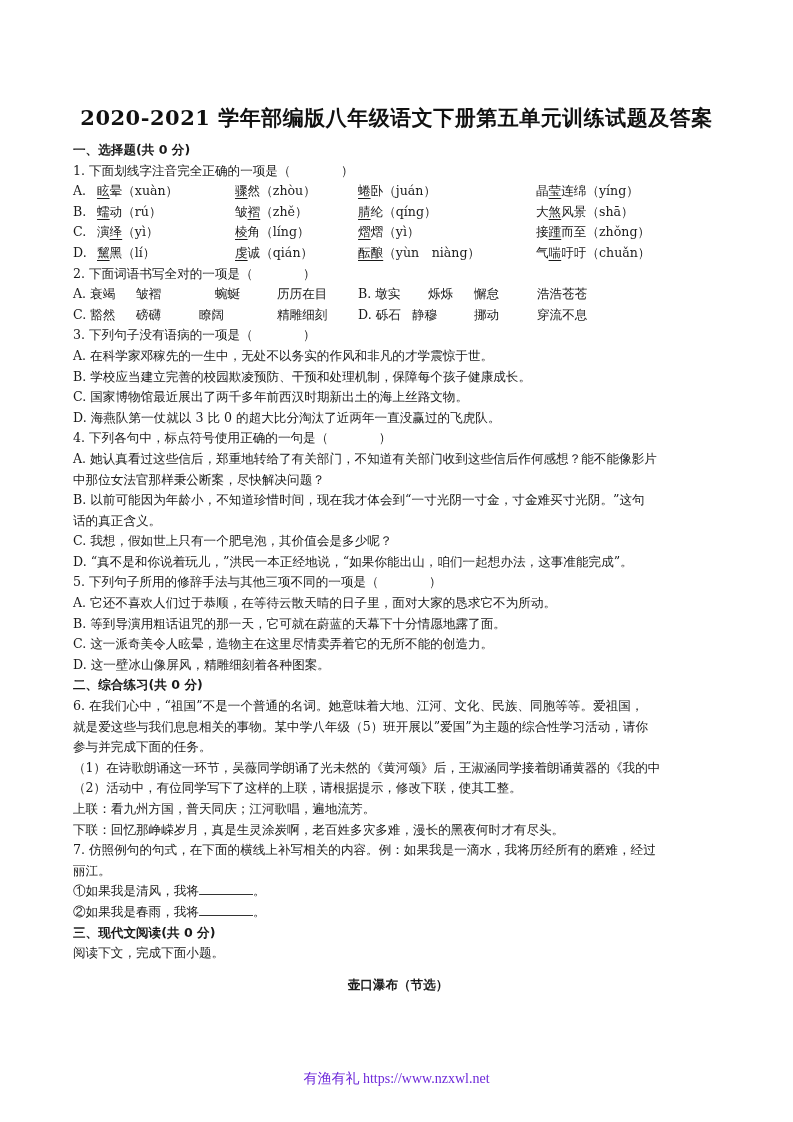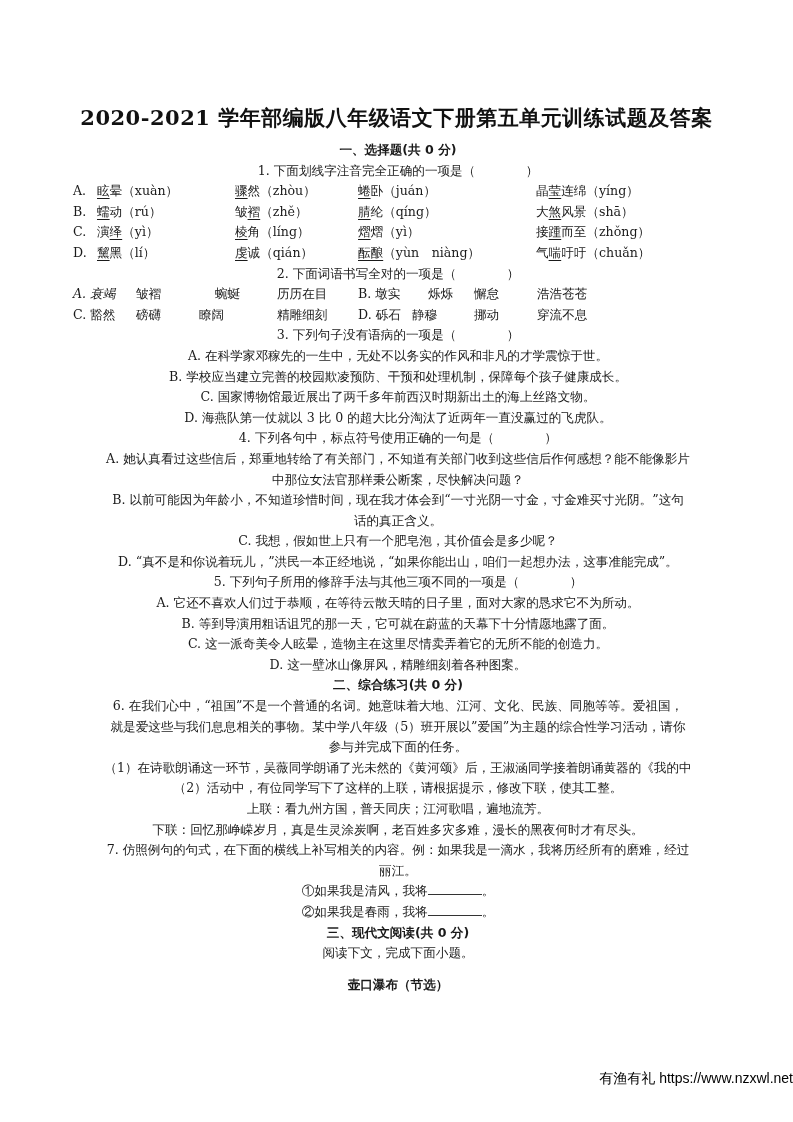--- a/index.html
+++ b/index.html
@@ -2,28 +2,28 @@
 <html><head>
 <meta charset="utf-8">
 <style>
   html, body { margin: 0; padding: 0; background: #ffffff; }
   body { width: 793px; height: 1122px; position: relative; overflow: hidden;
          font-family: "DejaVu Serif", "Liberation Serif", serif; color: #1a1a1a; }
   .page { position: absolute; left: 0; top: 0; width: 669px; height: 1122px; }
   .title { position: absolute; top: 104px; left: 0; width: 793px; text-align: center;
            font-size: 21px; font-weight: bold; letter-spacing: 0.5px; color: #111; }
   .content { position: absolute; left: 73px; top: 140px; width: 650px; font-size: 12.6px; line-height: 20.6px; }
-  .line { white-space: nowrap; height: 20.6px; text-align: center; }
+  .line { white-space: nowrap; height: 20.6px; }
   .sec { font-weight: bold; font-family: "DejaVu Sans", "Liberation Sans", sans-serif; font-size: 12.6px; }
   .u { text-decoration: underline; text-underline-offset: 3px; }
   .row { position: relative; height: 20.6px; white-space: nowrap; }
   .row span.c { position: absolute; top: 0; }
   .center { text-align: center; }
-  .footer { position: absolute; top: 1070px; left: 0; width: 793px; text-align: right;
-            font-family: Liberation Sans, sans-serif; font-size: 14px; color: #000000; }
+  .footer { position: absolute; top: 1070px; left: 0; width: 793px; text-align: center;
+            font-family: Liberation Serif, serif; font-size: 14px; color: #6d28d9; }
   .blank { display: inline-block; width: 54px; border-bottom: 1px solid #333; height: 13px; vertical-align: baseline; }
 </style>
 </head>
 <body>
 
 <div class="page">
   <div class="title">2020-2021 学年部编版八年级语文下册第五单元训练试题及答案</div>
 
   <div class="content">
 
@@ -57,21 +57,21 @@
           <span class="c" style="left: 24px;"><span class="u">黧</span><span>黑（lí）</span></span>
           <span class="c" style="left: 162px;"><span class="u">虔</span><span>诚（qián）</span></span>
           <span class="c" style="left: 285px;"><span class="u">酝酿</span><span>（yùn　niàng）</span></span>
           <span class="c" style="left: 463px;"><span>气</span><span class="u">喘</span><span>吁吁（chuǎn）</span></span>
         </div>
       </div>
 
     <div class="line">2. 下面词语书写全对的一项是（　　　　）</div>
     <div id="q2-rows">
         <div class="row">
-          <span class="c" style="left: 0px; font-style: italic;">A. 衰竭</span>
+          <span class="c" style="left: 0px;">A. 衰竭</span>
           <span class="c" style="left: 63px;">皱褶</span>
           <span class="c" style="left: 126px; margin-left: 16px;">蜿蜒</span>
           <span class="c" style="left: 204px;">历历在目</span>
           <span class="c" style="left: 285px;">B. 墩实</span>
           <span class="c" style="left: 339px; margin-left: 16px;">烁烁</span>
           <span class="c" style="left: 401px;">懈怠</span>
           <span class="c" style="left: 464px;">浩浩苍苍</span>
         </div>
         <div class="row">
           <span class="c" style="left: 0px;">C. 豁然</span>

